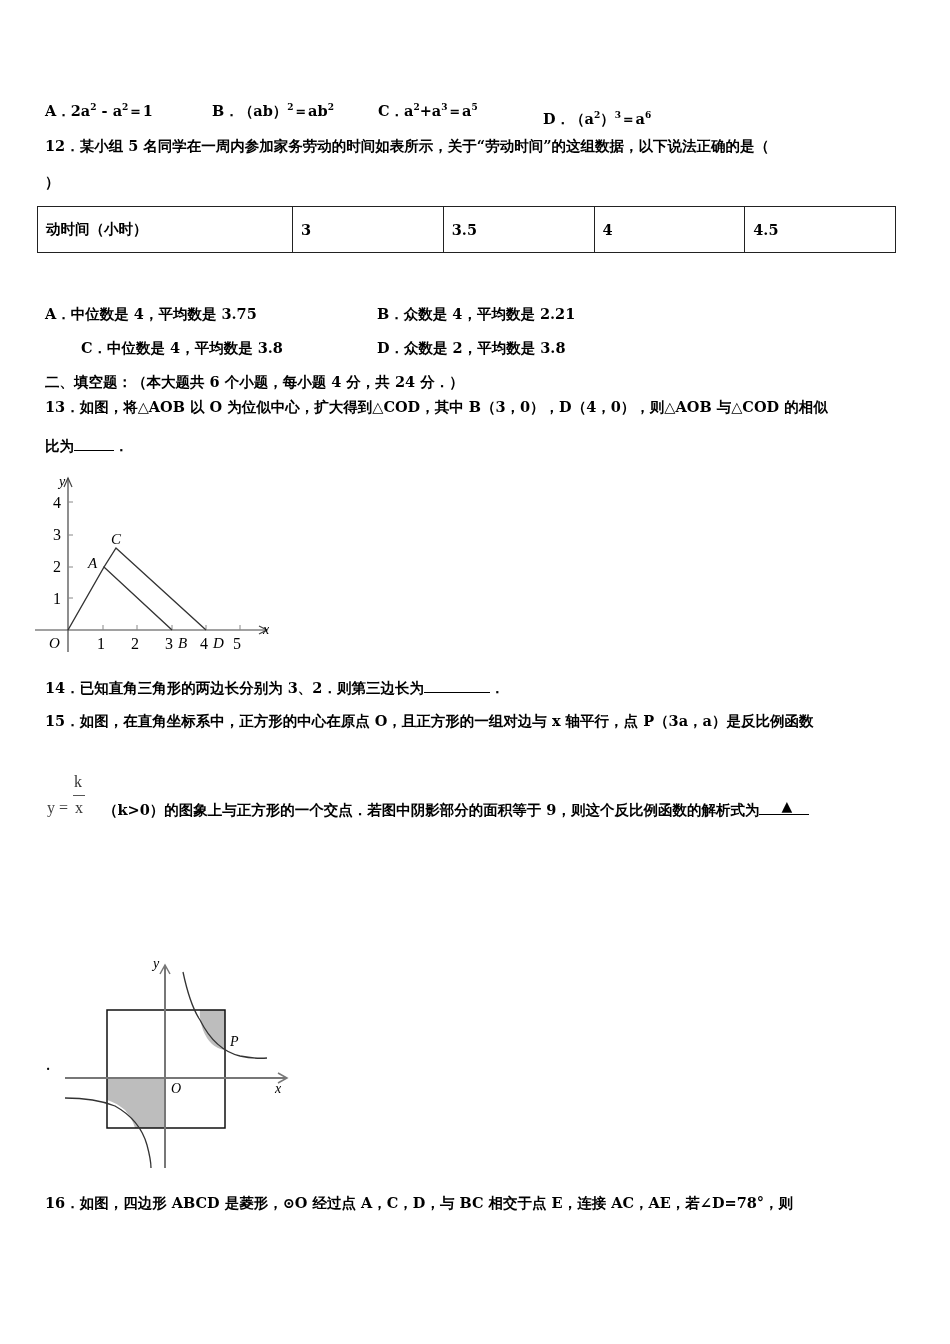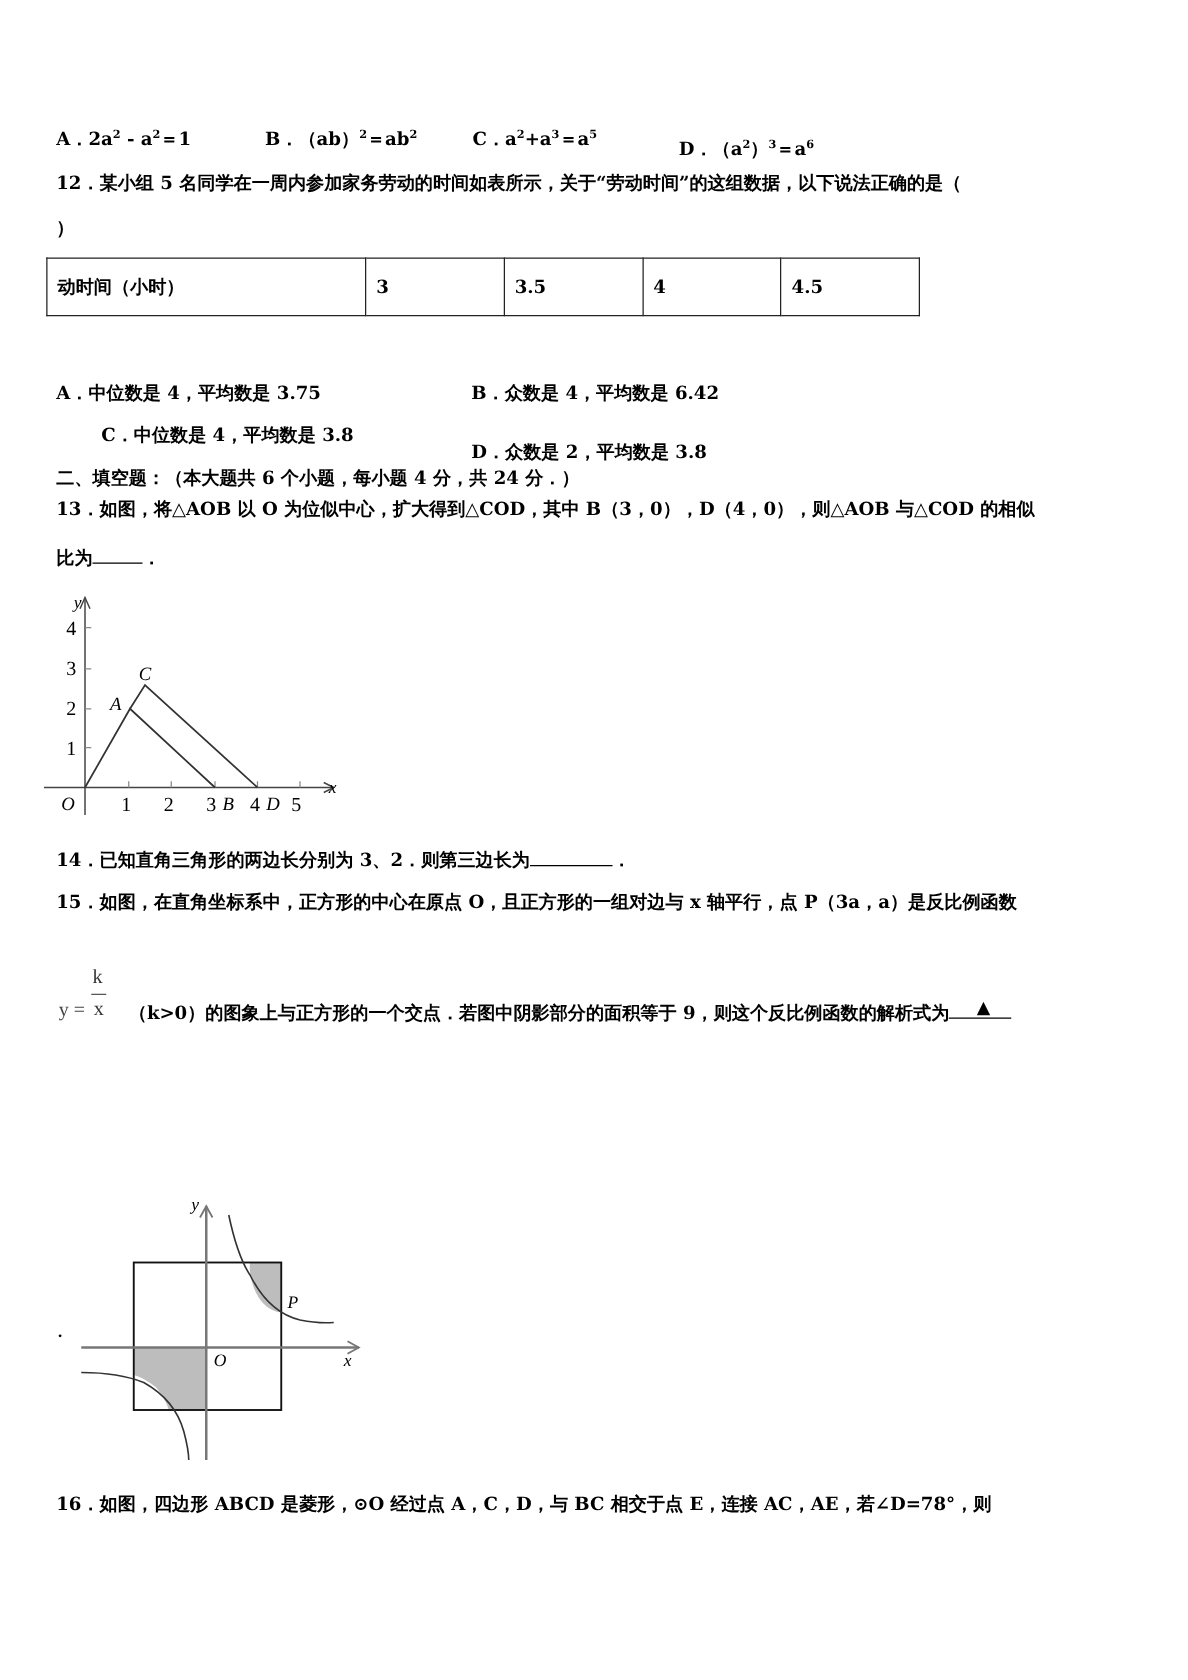--- a/index.html
+++ b/index.html
@@ -5,21 +5,21 @@
     html, body { margin: 0; padding: 0; background: #ffffff; }
     body {
       width: 950px; height: 1344px; position: relative; overflow: hidden;
       font-family: "DejaVu Serif", "Liberation Serif", serif;
       color: #000; font-weight: bold; font-size: 14.5px;
     }
     .abs { position: absolute; white-space: nowrap; }
     sup { font-size: 9px; vertical-align: 6px; line-height: 0; }
     .opt { position: absolute; white-space: nowrap; }
     table.data-table {
-      position: absolute; left: 37px; top: 206px; width: 699px;
+      position: absolute; left: 37px; top: 206px; width: 859px;
       border-collapse: collapse; table-layout: fixed;
     }
     table.data-table td {
       border: 1.3px solid #222; height: 45px; padding: 0 0 0 8px;
       font-size: 14.5px; vertical-align: middle;
     }
     table.data-table td.label-col { width: 246px; }
     .blank { display: inline-block; border-bottom: 1.3px solid #000; height: 14px; vertical-align: baseline; }
     .frac { display: inline-block; position: relative; vertical-align: middle; font-weight: normal; font-family: "Liberation Serif", serif; color: #333; font-size: 16px; }
     svg text { font-family: "Liberation Serif", serif; font-weight: normal; }
@@ -49,23 +49,23 @@
     <td class="label-col">动时间（小时）</td>
     <td>3</td>
     <td>3.5</td>
     <td>4</td>
     <td>4.5</td>
   </tr>
 </tbody>
   </table>
 
 <div class="abs" style="left:45px;top:305px;">A．中位数是 4，平均数是 3.75</div>
-<div class="abs" style="left:377px;top:305px;">B．众数是 4，平均数是 6.42</div>
+<div class="abs" style="left:377px;top:305px;">B．众数是 4，平均数是 2.21</div>
 <div class="abs" style="left:45px;top:339px;margin-left:36px;">C．中位数是 4，平均数是 3.8</div>
-<div class="abs" style="left:377px;top:352px;text-align:right;">D．众数是 2，平均数是 3.8</div>
+<div class="abs" style="left:377px;top:339px;text-align:right;">D．众数是 2，平均数是 3.8</div>
 
 <div class="abs" style="left:45px;top:373px;">二、填空题：（本大题共 6 个小题，每小题 4 分，共 24 分．）</div>
 
 <div class="abs" style="left:45px;top:398px;">13．如图，将△AOB 以 O 为位似中心，扩大得到△COD，其中 B（3，0），D（4，0），则△AOB 与△COD 的相似</div>
 <div class="abs" style="left:45px;top:436px;">
   <span>比为</span><span class="blank" style="width:40px;"></span><span>．</span>
 </div>
 
 <svg class="abs" style="left:35px;top:470px;" width="240" height="190">
 

